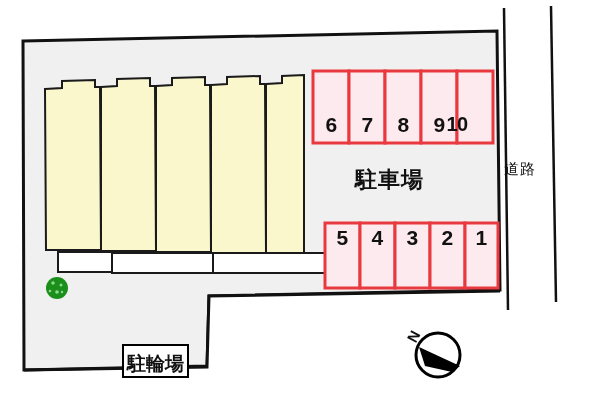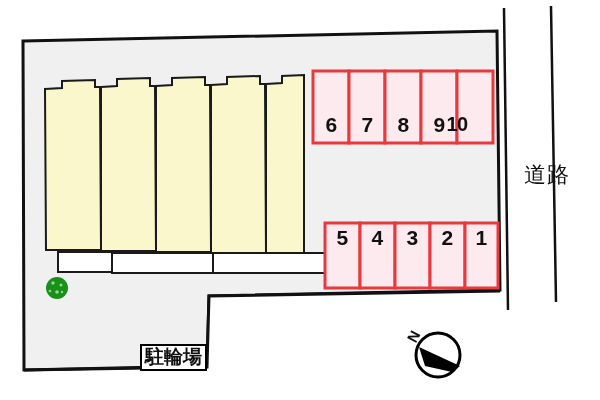--- a/index.html
+++ b/index.html
@@ -42,35 +42,35 @@
   .stall-num.wide { width: 42px; font-size: 20px; }
   
   #label-parking {
     left: 355px;
     top: 165px;
     font-size: 22px;
     font-weight: bold;
     letter-spacing: 1px;
   }
   #label-road {
-    left: 524px;
+    left: 504px;
     top: 160px;
-    font-size: 22px;
+    font-size: 15px;
     font-weight: normal;
     letter-spacing: 1px;
   }
   #label-bike {
-    left: 140px;
+    left: 122px;
     top: 344px;
     font-size: 19px;
     font-weight: bold;
     letter-spacing: 0px;
     background: #ffffff;
     border: 2px solid #000000;
-    padding: 1px 3px 2px 3px;
+    padding: 8px 3px 2px 3px;
     line-height: 1.05;
   }
   #compass-n {
     left: 408px;
     top: 328px;
     font-size: 15px;
     font-weight: bold;
     transform: rotate(-62deg);
     transform-origin: 50% 50%;
   }
@@ -133,20 +133,21 @@
     <line x1="504" y1="8" x2="508" y2="310" stroke="#111111" stroke-width="2.5"></line>
     <line x1="551" y1="6" x2="556" y2="302" stroke="#111111" stroke-width="2.5"></line>
 
     <g>
       <circle cx="438" cy="355" r="22" fill="#ffffff" stroke="#000000" stroke-width="3"></circle>
       <polygon points="419,347 460,366 452,372 425,366" fill="#000000"></polygon>
     </g>
 
   </svg>
 
+  <div class="lbl" id="label-parking">駐車場</div>
 
   <div class="lbl" id="label-road">道路</div>
 
   <div class="lbl" id="label-bike">駐輪場</div>
 
   <div class="lbl" id="compass-n">N</div>
 
   <div class="stall-num" style="left:313px; top:113px;">6</div>
   <div class="stall-num" style="left:349px; top:113px;">7</div>
   <div class="stall-num" style="left:385px; top:113px;">8</div>

